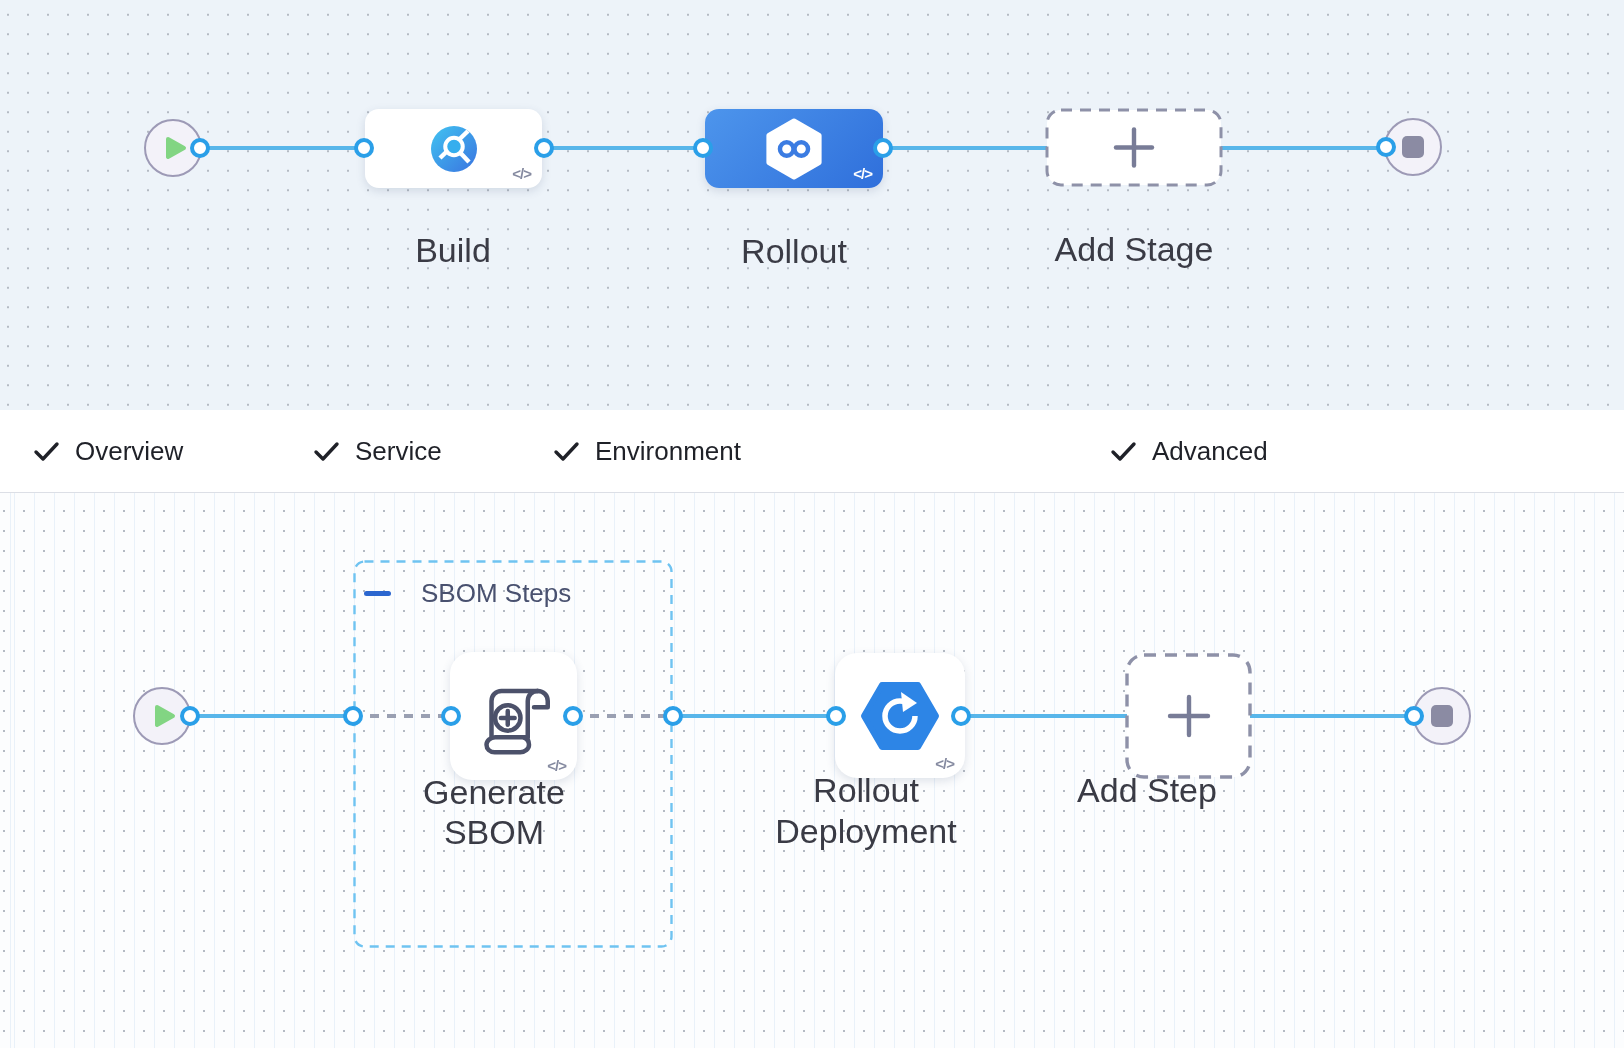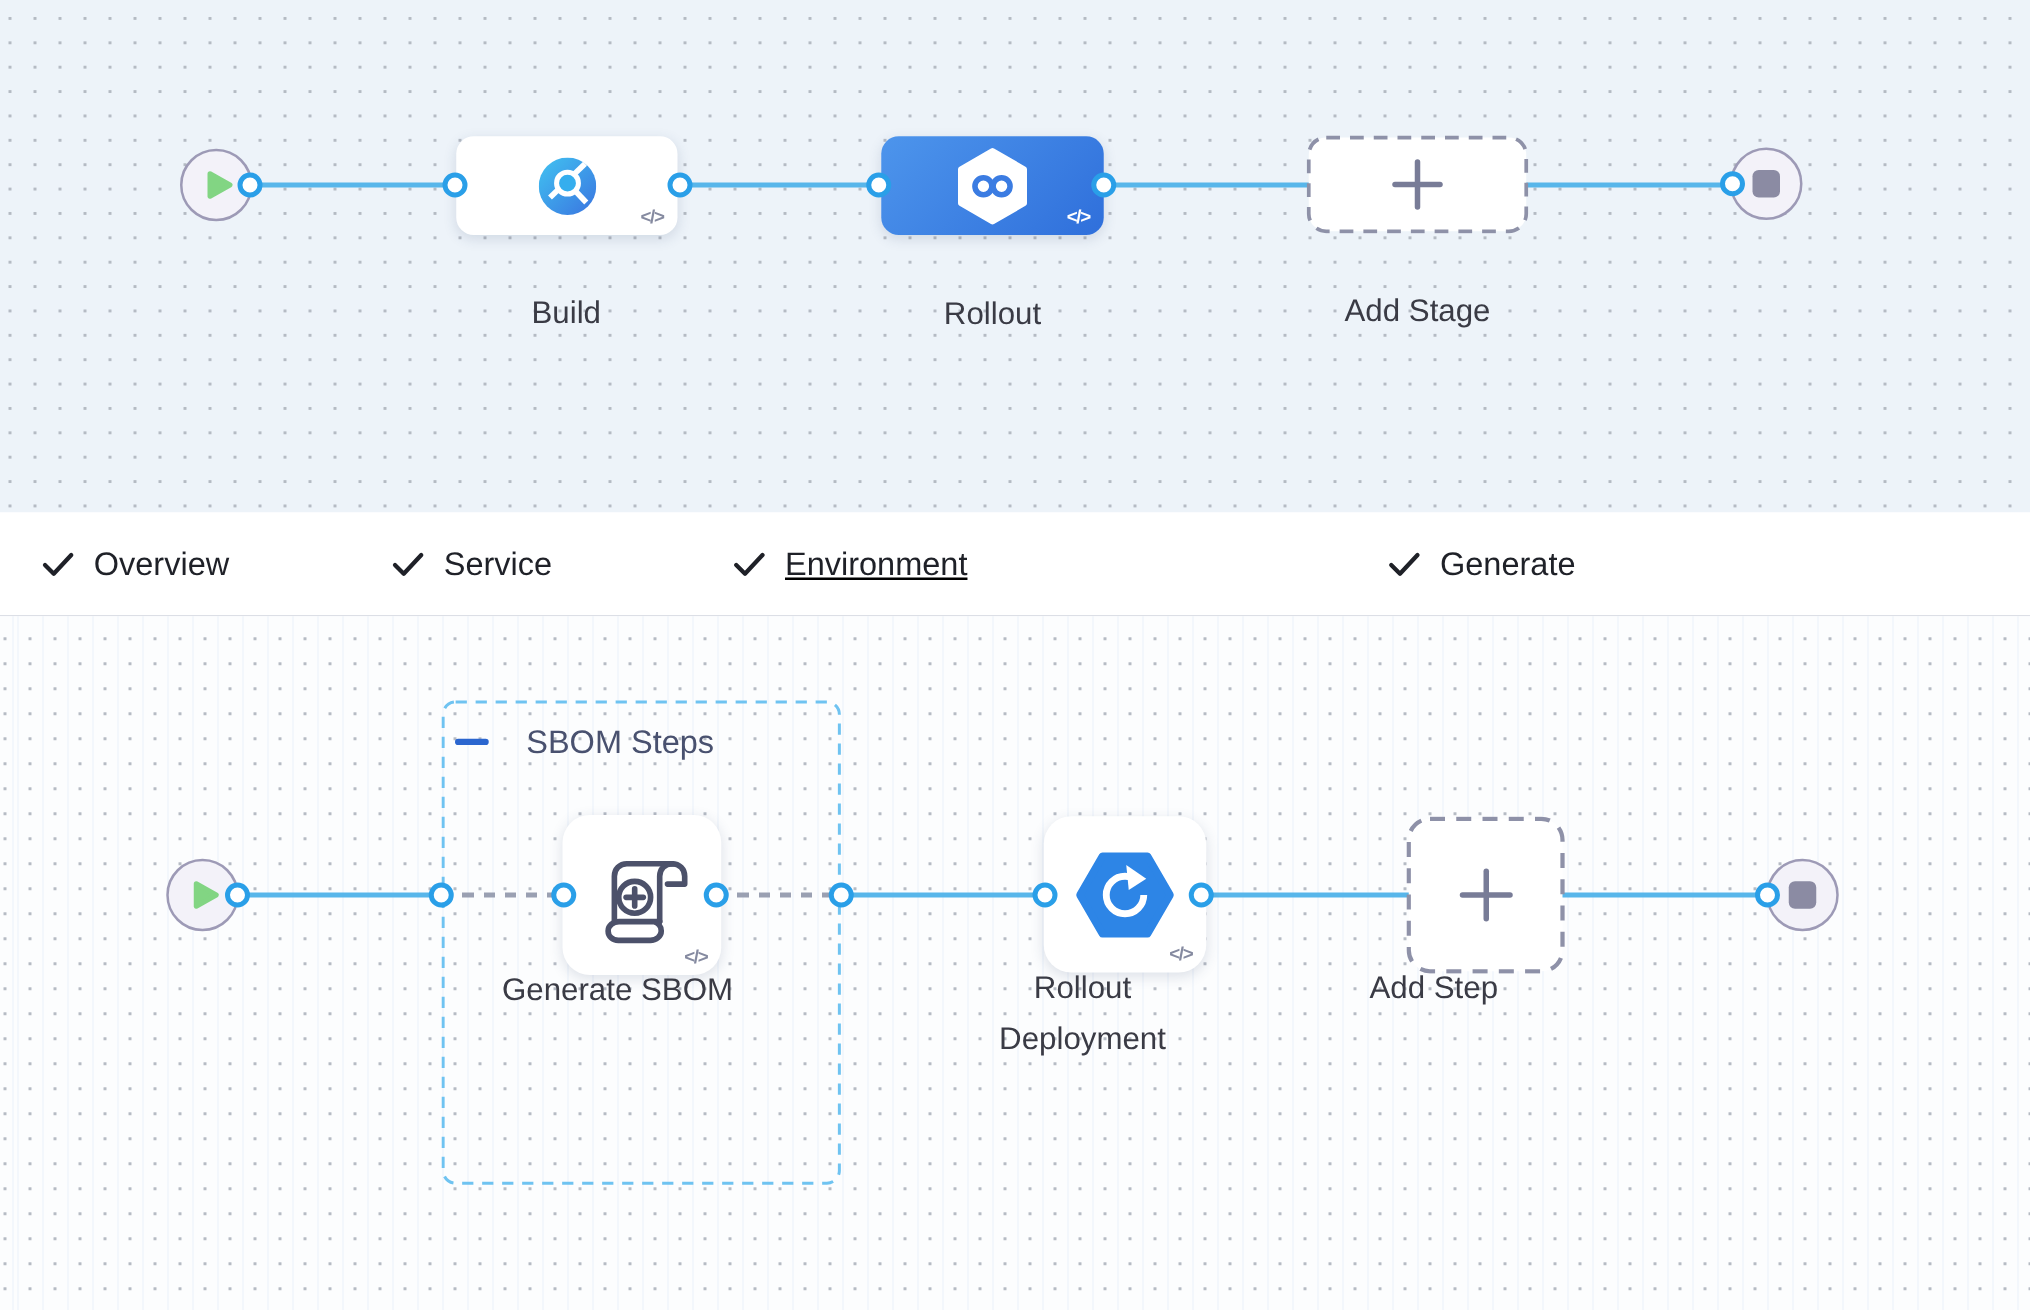--- a/index.html
+++ b/index.html
@@ -42,21 +42,21 @@
   .endpoint{position:absolute;width:58px;height:58px;box-sizing:border-box;border-radius:50%;
     background:var(--node-bg-lavender);border:2px solid var(--node-border-gray);z-index:3;
     display:flex;align-items:center;justify-content:center;}
   .stop-square{width:22px;height:22px;border-radius:5px;background:var(--stop-gray);}
   .card{position:absolute;background:#fff;border-radius:14px;z-index:3;cursor:pointer;
     box-shadow:0 3px 10px rgba(50,70,110,.15);display:flex;align-items:center;justify-content:center;}
   .card .code-glyph{position:absolute;right:11px;bottom:6px;font-size:15px;font-weight:700;
     color:var(--code-glyph-gray);letter-spacing:-1px;}
   .card-selected{background:linear-gradient(135deg,var(--selected-stage-from),var(--selected-stage-to));}
   .card-selected .code-glyph{color:#fff;}
-  .node-label{position:absolute;z-index:3;text-align:center;font-size:25px;color:var(--label-color);line-height:40px;}
+  .node-label{position:absolute;z-index:3;text-align:center;font-size:34px;color:var(--label-color);line-height:40px;}
   .dashed-node{position:absolute;z-index:3;cursor:pointer;}
   .step-card{border-radius:22px;}
 
   
   .group-box{position:absolute;left:353px;top:560px;width:320px;height:388px;z-index:1;}
   .group-minus{position:absolute;left:364px;top:583px;width:34px;height:20px;z-index:3;cursor:pointer;
     display:flex;align-items:center;}
   .group-minus .bar{width:27px;height:5px;border-radius:3px;background:var(--group-minus-blue);}
   .group-title{position:absolute;left:421px;top:578px;z-index:3;font-size:26px;font-weight:500;
     color:var(--group-title-color);}
@@ -132,31 +132,31 @@
           <polyline points="3,11 10,18 24,3" fill="none" stroke="#1f2128" stroke-width="3.4" stroke-linecap="round" stroke-linejoin="round"></polyline>
         </svg>
       <span class="tab-label">Overview</span>
     </div>
     <div class="tab" style="left:313px;">
       <svg width="27" height="21" viewBox="0 0 27 21">
           <polyline points="3,11 10,18 24,3" fill="none" stroke="#1f2128" stroke-width="3.4" stroke-linecap="round" stroke-linejoin="round"></polyline>
         </svg>
       <span class="tab-label">Service</span>
     </div>
-    <div class="tab" style="left:586px;text-decoration:underline;">
+    <div class="tab" style="left:553px;">
       <svg width="27" height="21" viewBox="0 0 27 21">
           <polyline points="3,11 10,18 24,3" fill="none" stroke="#1f2128" stroke-width="3.4" stroke-linecap="round" stroke-linejoin="round"></polyline>
         </svg>
       <span class="tab-label">Environment</span>
     </div>
     <div class="tab" style="left:1110px;">
       <svg width="27" height="21" viewBox="0 0 27 21">
           <polyline points="3,11 10,18 24,3" fill="none" stroke="#1f2128" stroke-width="3.4" stroke-linecap="round" stroke-linejoin="round"></polyline>
         </svg>
-      <span class="tab-label">Generate</span>
+      <span class="tab-label">Advanced</span>
     </div>
     <div class="tab-underline"></div>
   </div>
 
   <div class="canvas canvas-bottom"></div>
 
   <div class="group-box">
     <svg width="320" height="388" viewBox="0 0 320 388">
       <rect x="1.5" y="1.5" width="317" height="385" rx="10" fill="none" stroke="#6fc3f1" stroke-width="2.4" stroke-dasharray="9 7"></rect>
     </svg>

